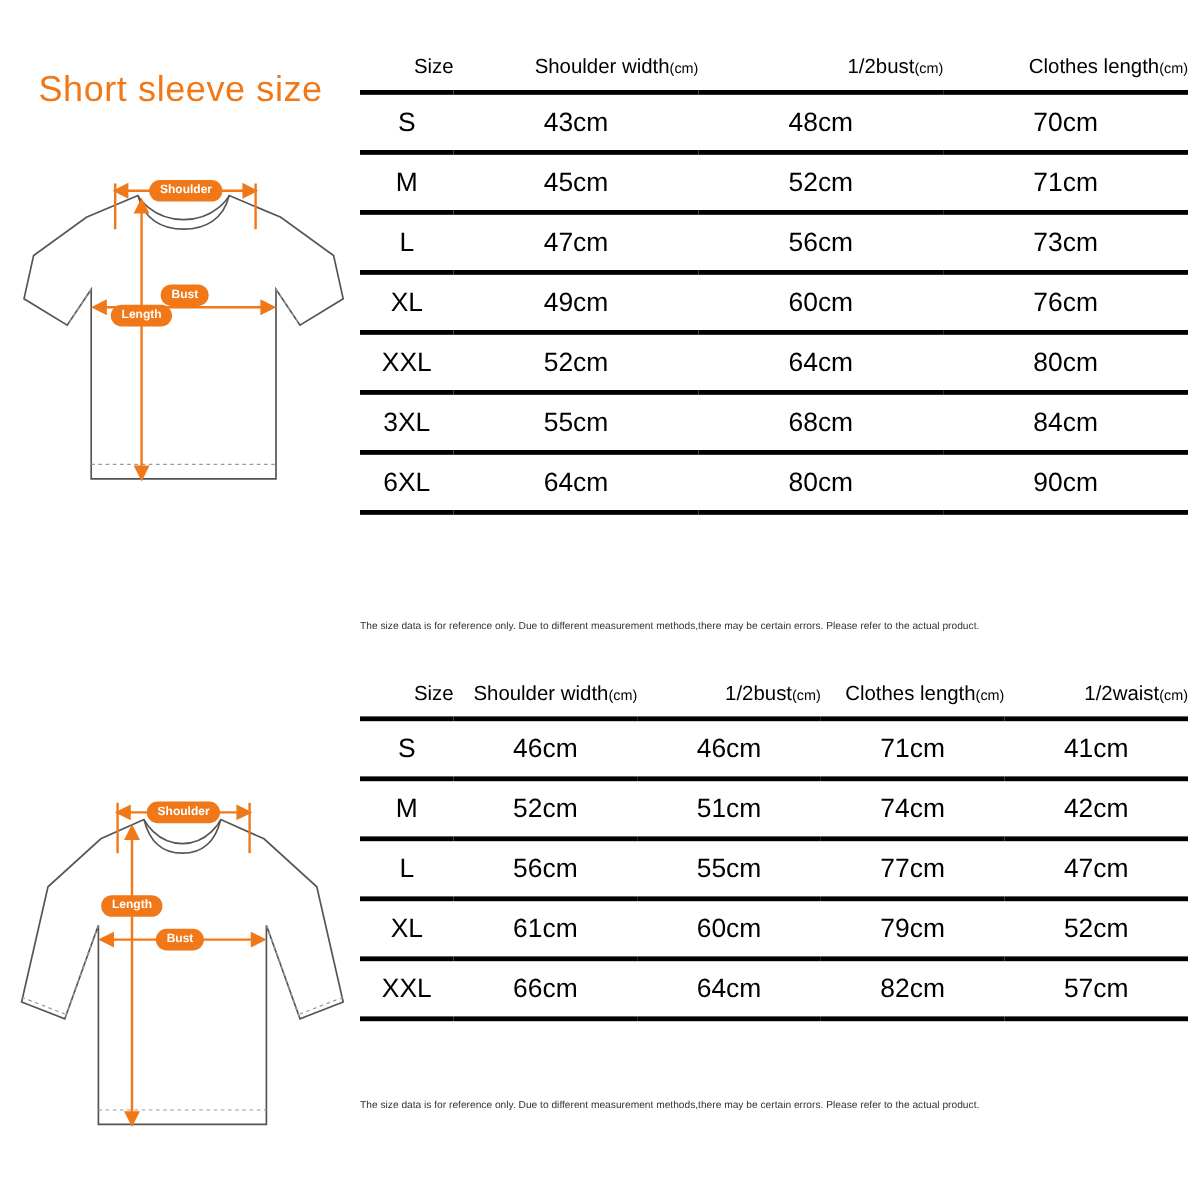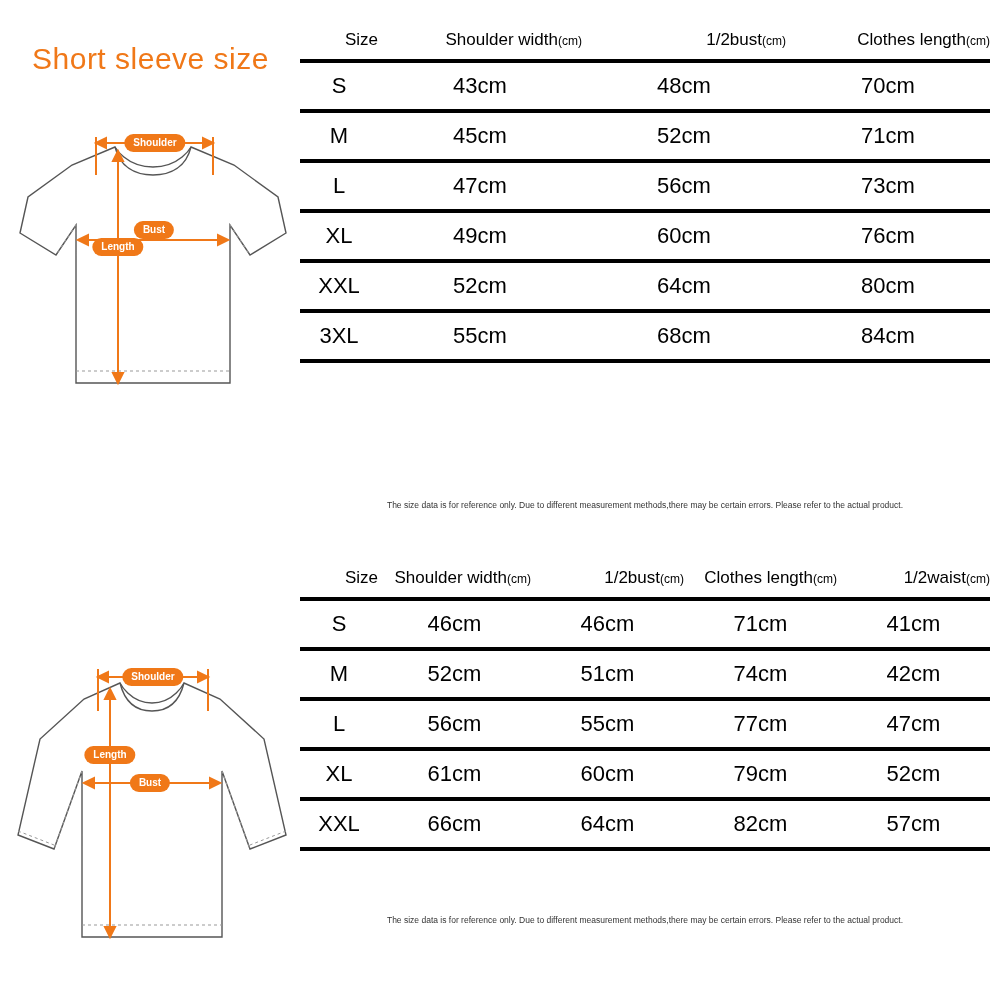--- a/index.html
+++ b/index.html
@@ -14,21 +14,21 @@
     color: #111;
     position: relative;
     overflow: hidden;
   }
 
   .section {
     position: absolute;
     left: 0;
     width: 1000px;
   }
-  #section-short { top: 0; height: 540px; }
+  #section-short { top: 16px; height: 540px; }
   #section-long  { top: 540px; height: 460px; }
 
   .section-title {
     position: absolute;
     color: #F07818;
     font-size: 30px;
     font-weight: 400;
     letter-spacing: 0.5px;
     white-space: nowrap;
   }
@@ -95,21 +95,21 @@
   tbody tr:last-child td {
     border-bottom: 4px solid #000;
   }
   th.col-size, td.col-size { width: 78px; }
 
   .footnote {
     position: absolute;
     font-size: 8.5px;
     color: #333;
     white-space: nowrap;
-    text-align: center;
+    text-align: left;
   }
   #short-footnote { left: 300px; top: 500px; width: 690px; }
   #long-footnote  { left: 300px; top: 375px; width: 690px; }
 </style>
 </head>
 <body>
 
 <div class="section" id="section-short">
 
   <div class="section-title" id="short-title">Short sleeve size</div>
@@ -216,20 +216,26 @@
           <td class="col-size">XXL</td>
           <td>52cm</td>
           <td>64cm</td>
           <td>80cm</td>
         </tr>
         <tr>
           <td class="col-size">3XL</td>
           <td>55cm</td>
           <td>68cm</td>
           <td>84cm</td>
+        </tr>
+        <tr>
+          <td class="col-size">6XL</td>
+          <td>64cm</td>
+          <td>80cm</td>
+          <td>90cm</td>
         </tr>
       </tbody>
     </table>
   </div>
 
   <div class="footnote" id="short-footnote">The size data is for reference only. Due to different measurement methods,there may be certain errors. Please refer to the actual product.</div>
 </div>
 
 <div class="section" id="section-long">
 

